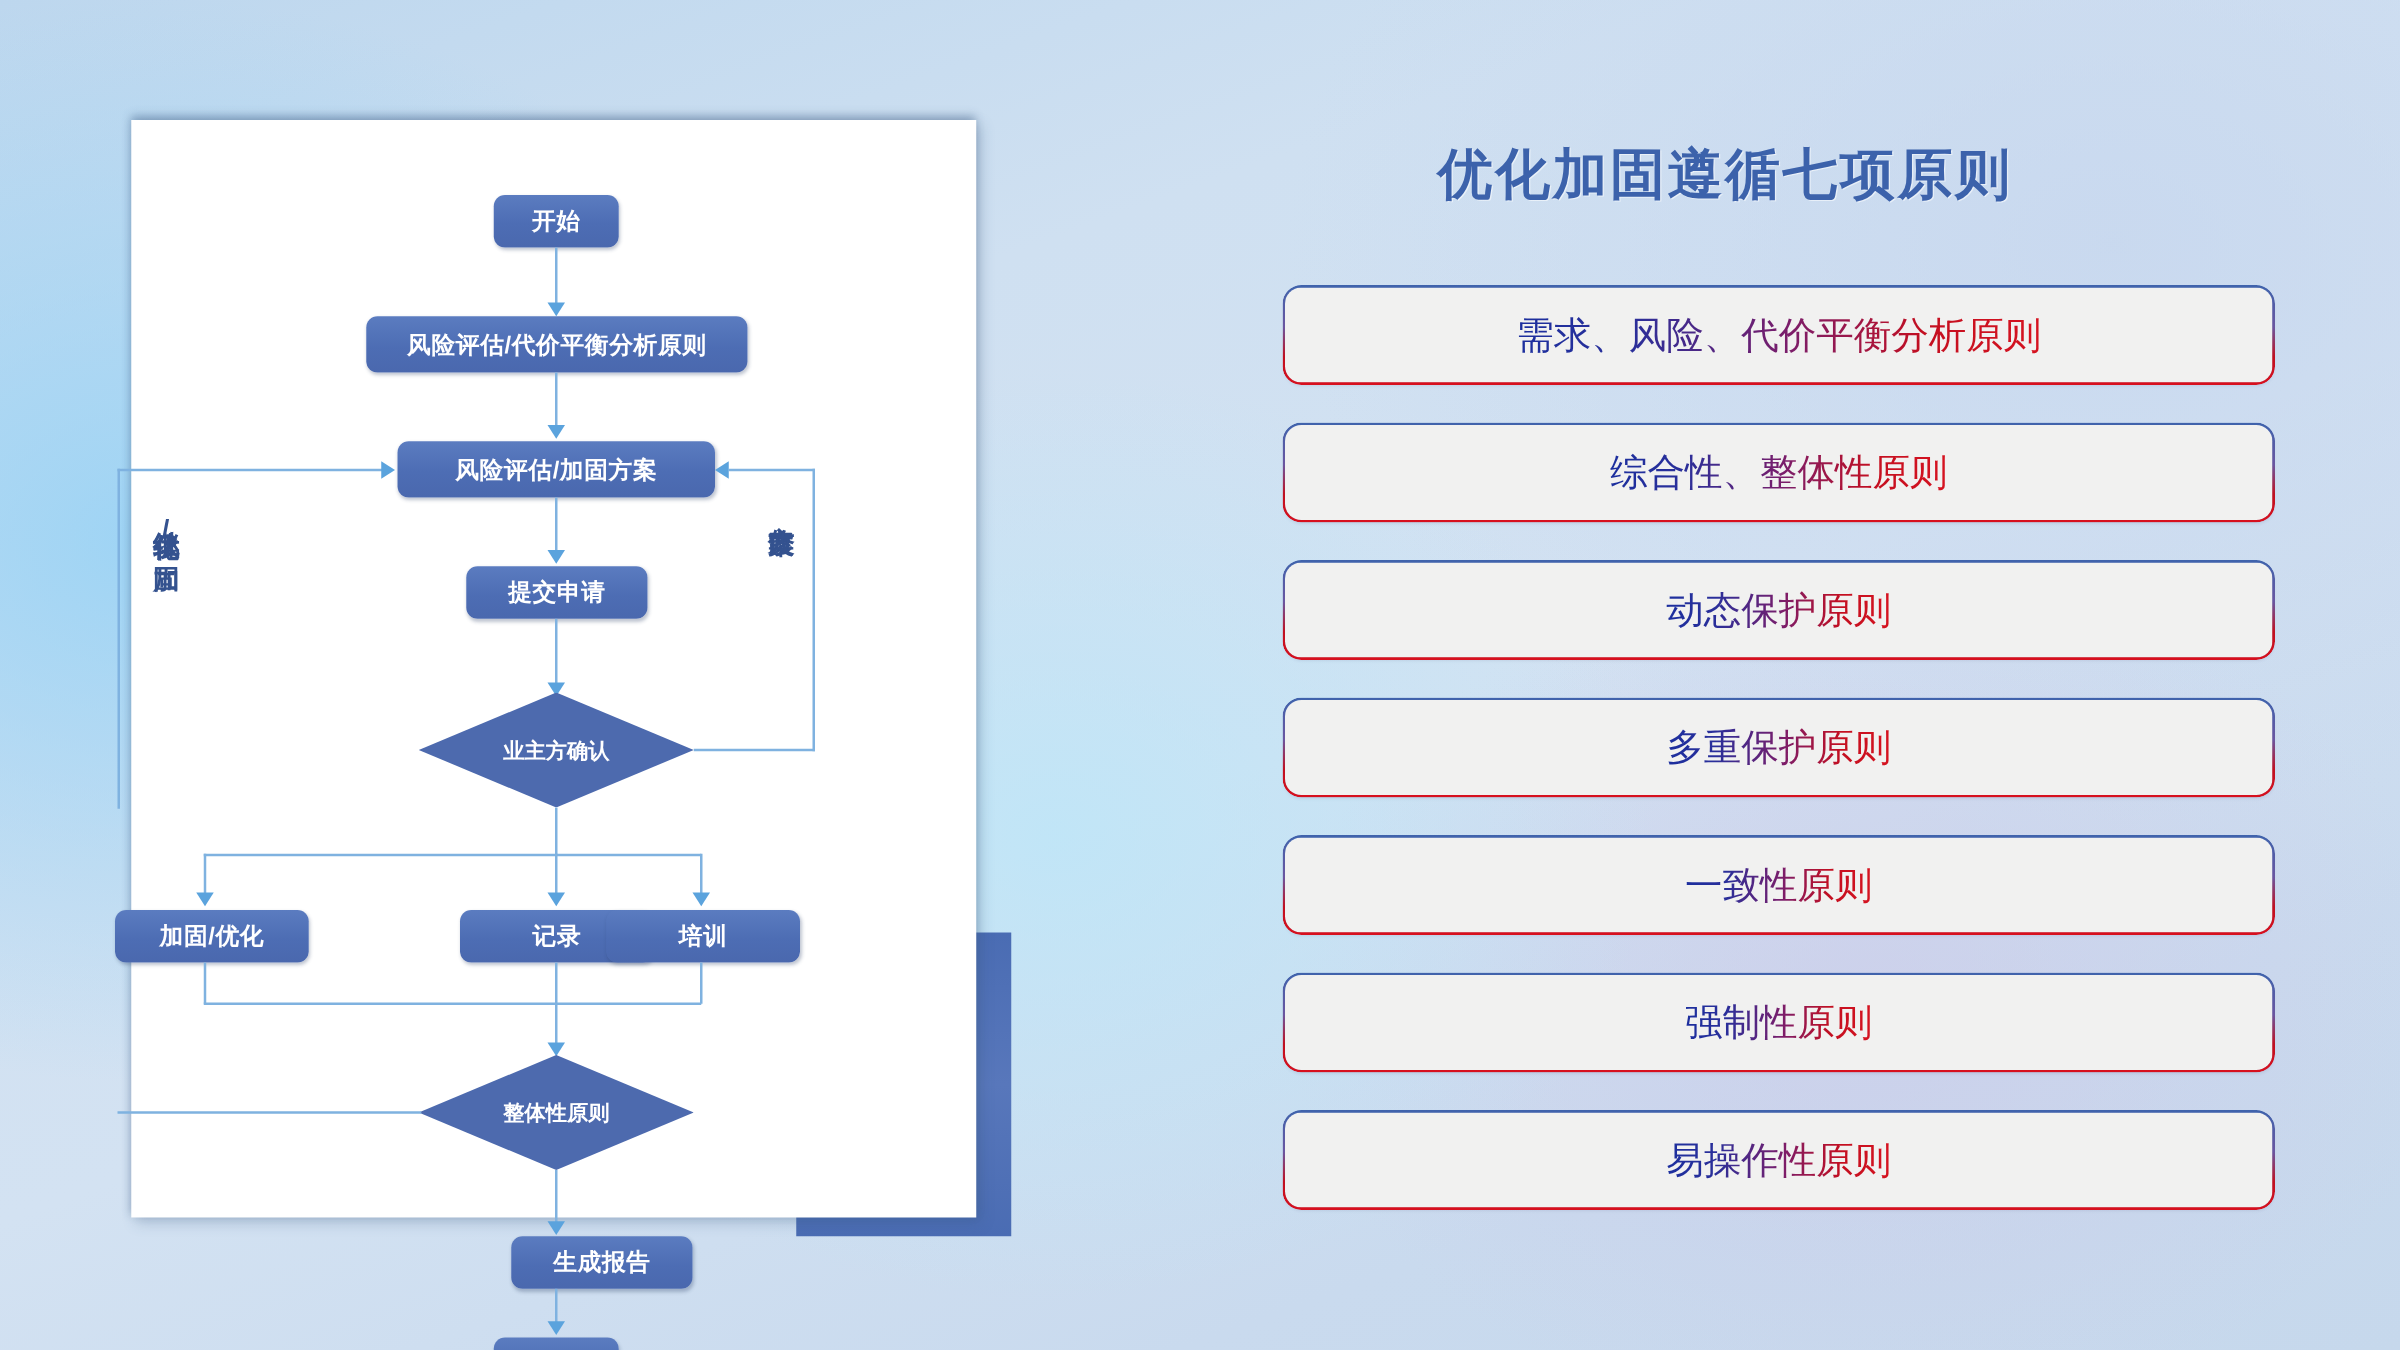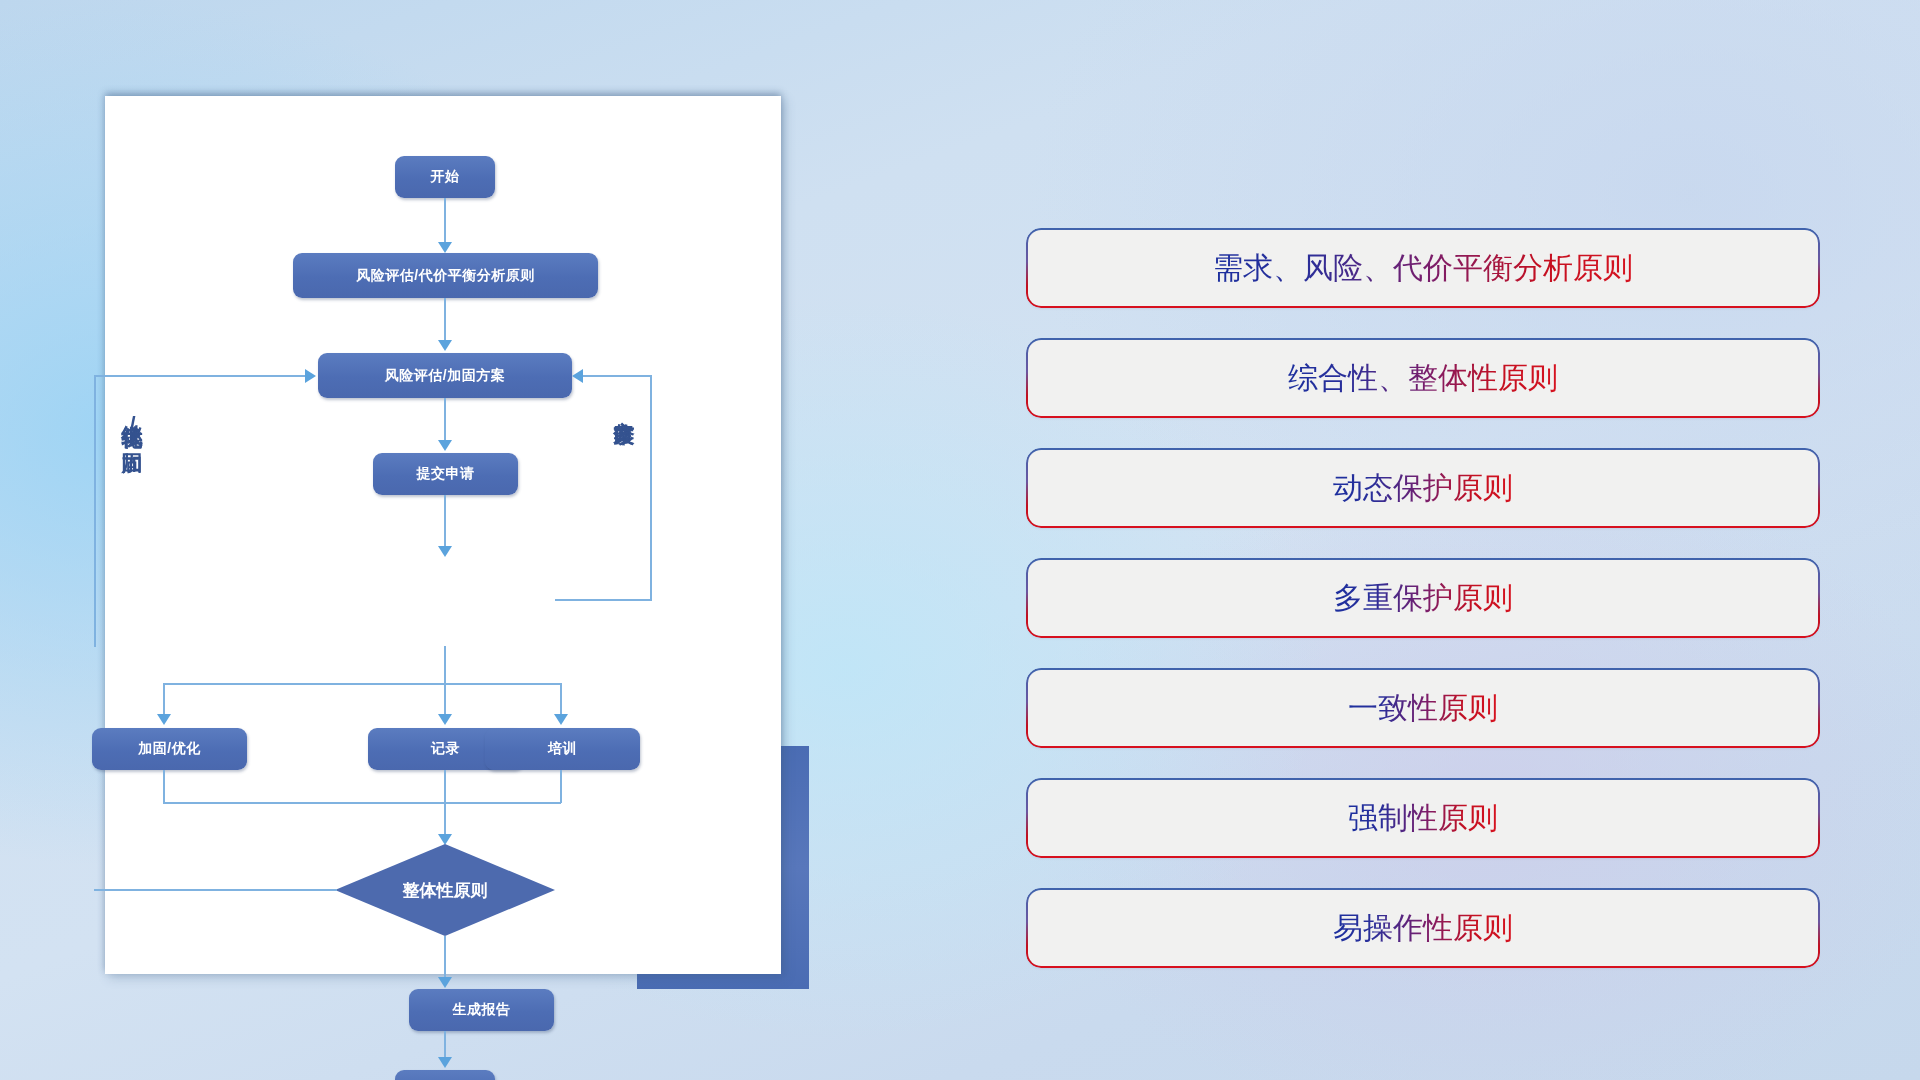--- a/index.html
+++ b/index.html
@@ -30,21 +30,21 @@
   }
 
   .flow { position: absolute; inset: 0; }
 
   
   .node {
     position: absolute;
     background: linear-gradient(180deg,#5b7cc0 0%,#4d6db4 55%,#4a68ae 100%);
     border-radius: 9px;
     color: #ffffff;
-    font-size: 14px;
+    font-size: 19px;
     font-weight: 700;
     display: flex; align-items: center; justify-content: center;
     white-space: nowrap;
     box-shadow: 1px 2px 3px rgba(40,60,100,0.30);
     letter-spacing: .5px;
   }
 
   
   .diamond {
     position: absolute;
@@ -160,20 +160,24 @@
       </div>
       <div class="v-line" style="left:339px; top:302px; height:48px;"></div>
       <div class="arrow-down" style="left:333px; top:344px;"></div>
 
       <div class="node" style="left:268px; top:357px; width:145px; height:42px;">
         <span>提交申请</span>
       </div>
       <div class="v-line" style="left:339px; top:399px; height:57px;"></div>
       <div class="arrow-down" style="left:333px; top:450px;"></div>
 
+      <div class="diamond" style="left:230px; top:458px; width:220px; height:92px;">
+        <div class="dshape"></div>
+        <span class="dlabel">业主方确认</span>
+      </div>
 
       <div class="h-line" style="left:450px; top:503px; width:97px;"></div>
       <div class="v-line" style="left:545px; top:279px; height:226px;"></div>
       <div class="h-line" style="left:478px; top:279px; width:69px;"></div>
       <div class="arrow-left" style="left:467px; top:273px;"></div>
       <div class="v-label" style="left:508px; top:308px;">方案修改</div>
 
       <div class="v-line" style="left:-11px; top:279px; height:272px;"></div>
       <div class="h-line" style="left:-11px; top:279px; width:213px;"></div>
       <div class="arrow-right" style="left:200px; top:273px;"></div>
@@ -223,20 +227,21 @@
       <div class="node" style="left:290px; top:974px; width:100px; height:42px;">
         <span>结束</span>
       </div>
 
     </div>
   </div>
 </div>
 
 <div id="right-panel">
 
+  <div class="principles-title">优化加固遵循七项原则</div>
 
   <div class="principle-list">
 
     <div class="principle-box">
       <span class="principle-text">需求、风险、代价平衡分析原则</span>
     </div>
 
     <div class="principle-box">
       <span class="principle-text">综合性、整体性原则</span>
     </div>

